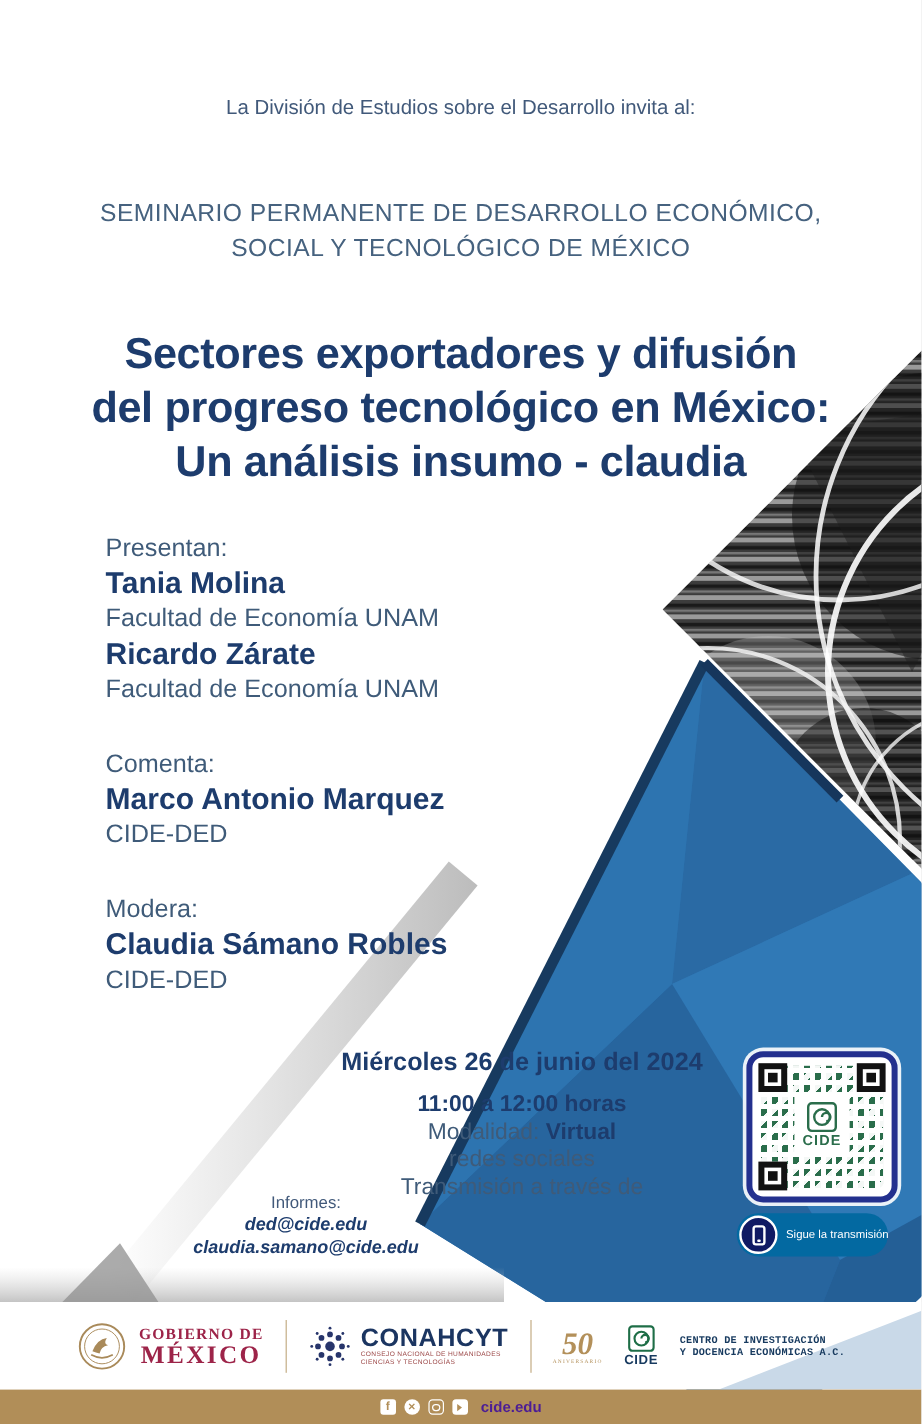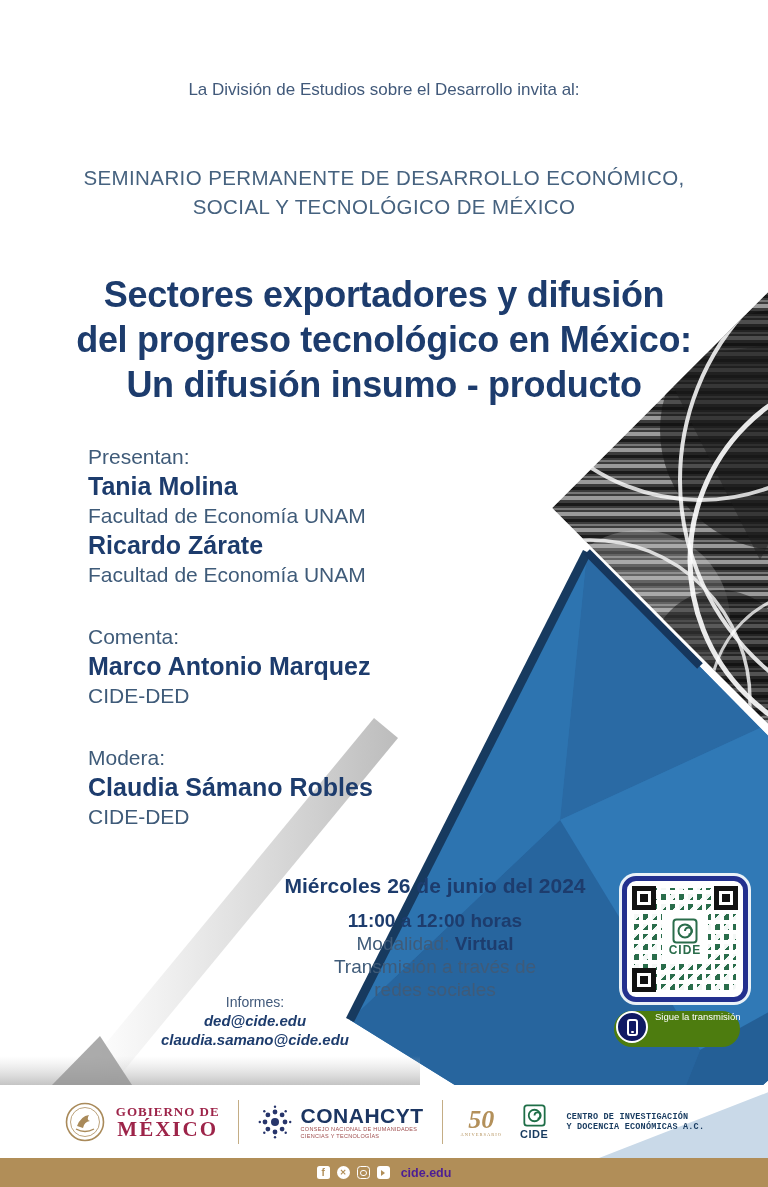--- a/index.html
+++ b/index.html
@@ -37,21 +37,21 @@
       repeating-linear-gradient(0deg, rgba(255,255,255,0) 0 6px, #ffffff 6px 10px),
       repeating-linear-gradient(135deg, rgba(255,255,255,0) 0 7px, rgba(255,255,255,.95) 7px 12px),
       repeating-linear-gradient(90deg, #2a6d4b 0 5px, #ffffff 5px 9px);}
   .finder{position:absolute;width:24px;height:24px;border:5px solid #121212;background:#fff;box-sizing:border-box;}
   .finder::after{content:"";position:absolute;left:3px;top:3px;width:8px;height:8px;background:#121212;}
   .f-tl{left:5px;top:5px;} .f-tr{right:5px;top:5px;} .f-bl{left:5px;bottom:5px;}
   .qr-logo{position:absolute;left:50%;top:50%;transform:translate(-50%,-54%);width:46px;height:52px;
     background:#fff;display:flex;flex-direction:column;align-items:center;justify-content:center;}
   .qr-cide-label{font-size:12px;font-weight:700;color:#2a6d4b;letter-spacing:1px;line-height:12px;}
   .follow-btn{position:absolute;z-index:3;left:614px;top:1011px;width:126px;height:36px;
-    background:#4d7c0f;border-radius:18px;display:flex;cursor:pointer;}
+    background:#0369a1;border-radius:18px;display:flex;align-items:center;cursor:pointer;}
   .phone-ring{width:28px;height:28px;border:2px solid #fff;border-radius:50%;margin-left:2px;
     display:flex;align-items:center;justify-content:center;background:#101a63;flex:0 0 auto;}
   .phone-glyph{width:11px;height:17px;border:2px solid #fff;border-radius:3px;position:relative;box-sizing:border-box;}
   .phone-glyph::after{content:"";position:absolute;left:2px;bottom:1px;width:3px;height:1.5px;background:#fff;border-radius:1px;}
   .follow-label{color:#fff;font-size:9.5px;margin-left:7px;white-space:nowrap;}
 
   
   .footer-band{position:absolute;z-index:1;left:0;top:1085px;width:768px;height:73px;background:#fff;}
   .corner-wedge{position:absolute;z-index:2;left:0;top:1085px;width:768px;height:73px;
     clip-path:polygon(78% 100%, 100% 10%, 100% 100%);background:#c9d9e8;}
@@ -139,21 +139,21 @@
   </svg>
 
   <div class="txt invite">La División de Estudios sobre el Desarrollo invita al:</div>
   <div class="txt seminar">
     <div>SEMINARIO PERMANENTE DE DESARROLLO ECONÓMICO,</div>
     <div>SOCIAL Y TECNOLÓGICO DE MÉXICO</div>
   </div>
   <div class="txt title">
     <div>Sectores exportadores y difusión</div>
     <div>del progreso tecnológico en México:</div>
-    <div>Un difusión insumo - producto</div>
+    <div>Un análisis insumo - claudia</div>
   </div>
 
   <div class="txt people">
     <div class="pgroup">
       <div class="label">Presentan:</div>
       <div class="pname">Tania Molina</div>
       <div class="paff">Facultad de Economía UNAM</div>
       <div class="pname">Ricardo Zárate</div>
       <div class="paff">Facultad de Economía UNAM</div>
     </div>
@@ -166,22 +166,22 @@
       <div class="label">Modera:</div>
       <div class="pname">Claudia Sámano Robles</div>
       <div class="paff">CIDE-DED</div>
     </div>
   </div>
 
   <div class="txt datebox">
     <div class="dateline">Miércoles 26 de junio del 2024</div>
     <div class="timeline">11:00 a 12:00 horas</div>
     <div class="modline"><span>Modalidad: </span><b>Virtual</b></div>
+    <div class="transline">redes sociales</div>
     <div class="transline">Transmisión a través de</div>
-    <div class="transline">redes sociales</div>
   </div>
 
   <div class="txt informes">
     <div class="inf-label">Informes:</div>
     <div class="inf-mail">ded@cide.edu</div>
     <div class="inf-mail">claudia.samano@cide.edu</div>
   </div>
 
   <div class="qr-box">
     <div class="qr-pattern"></div>

